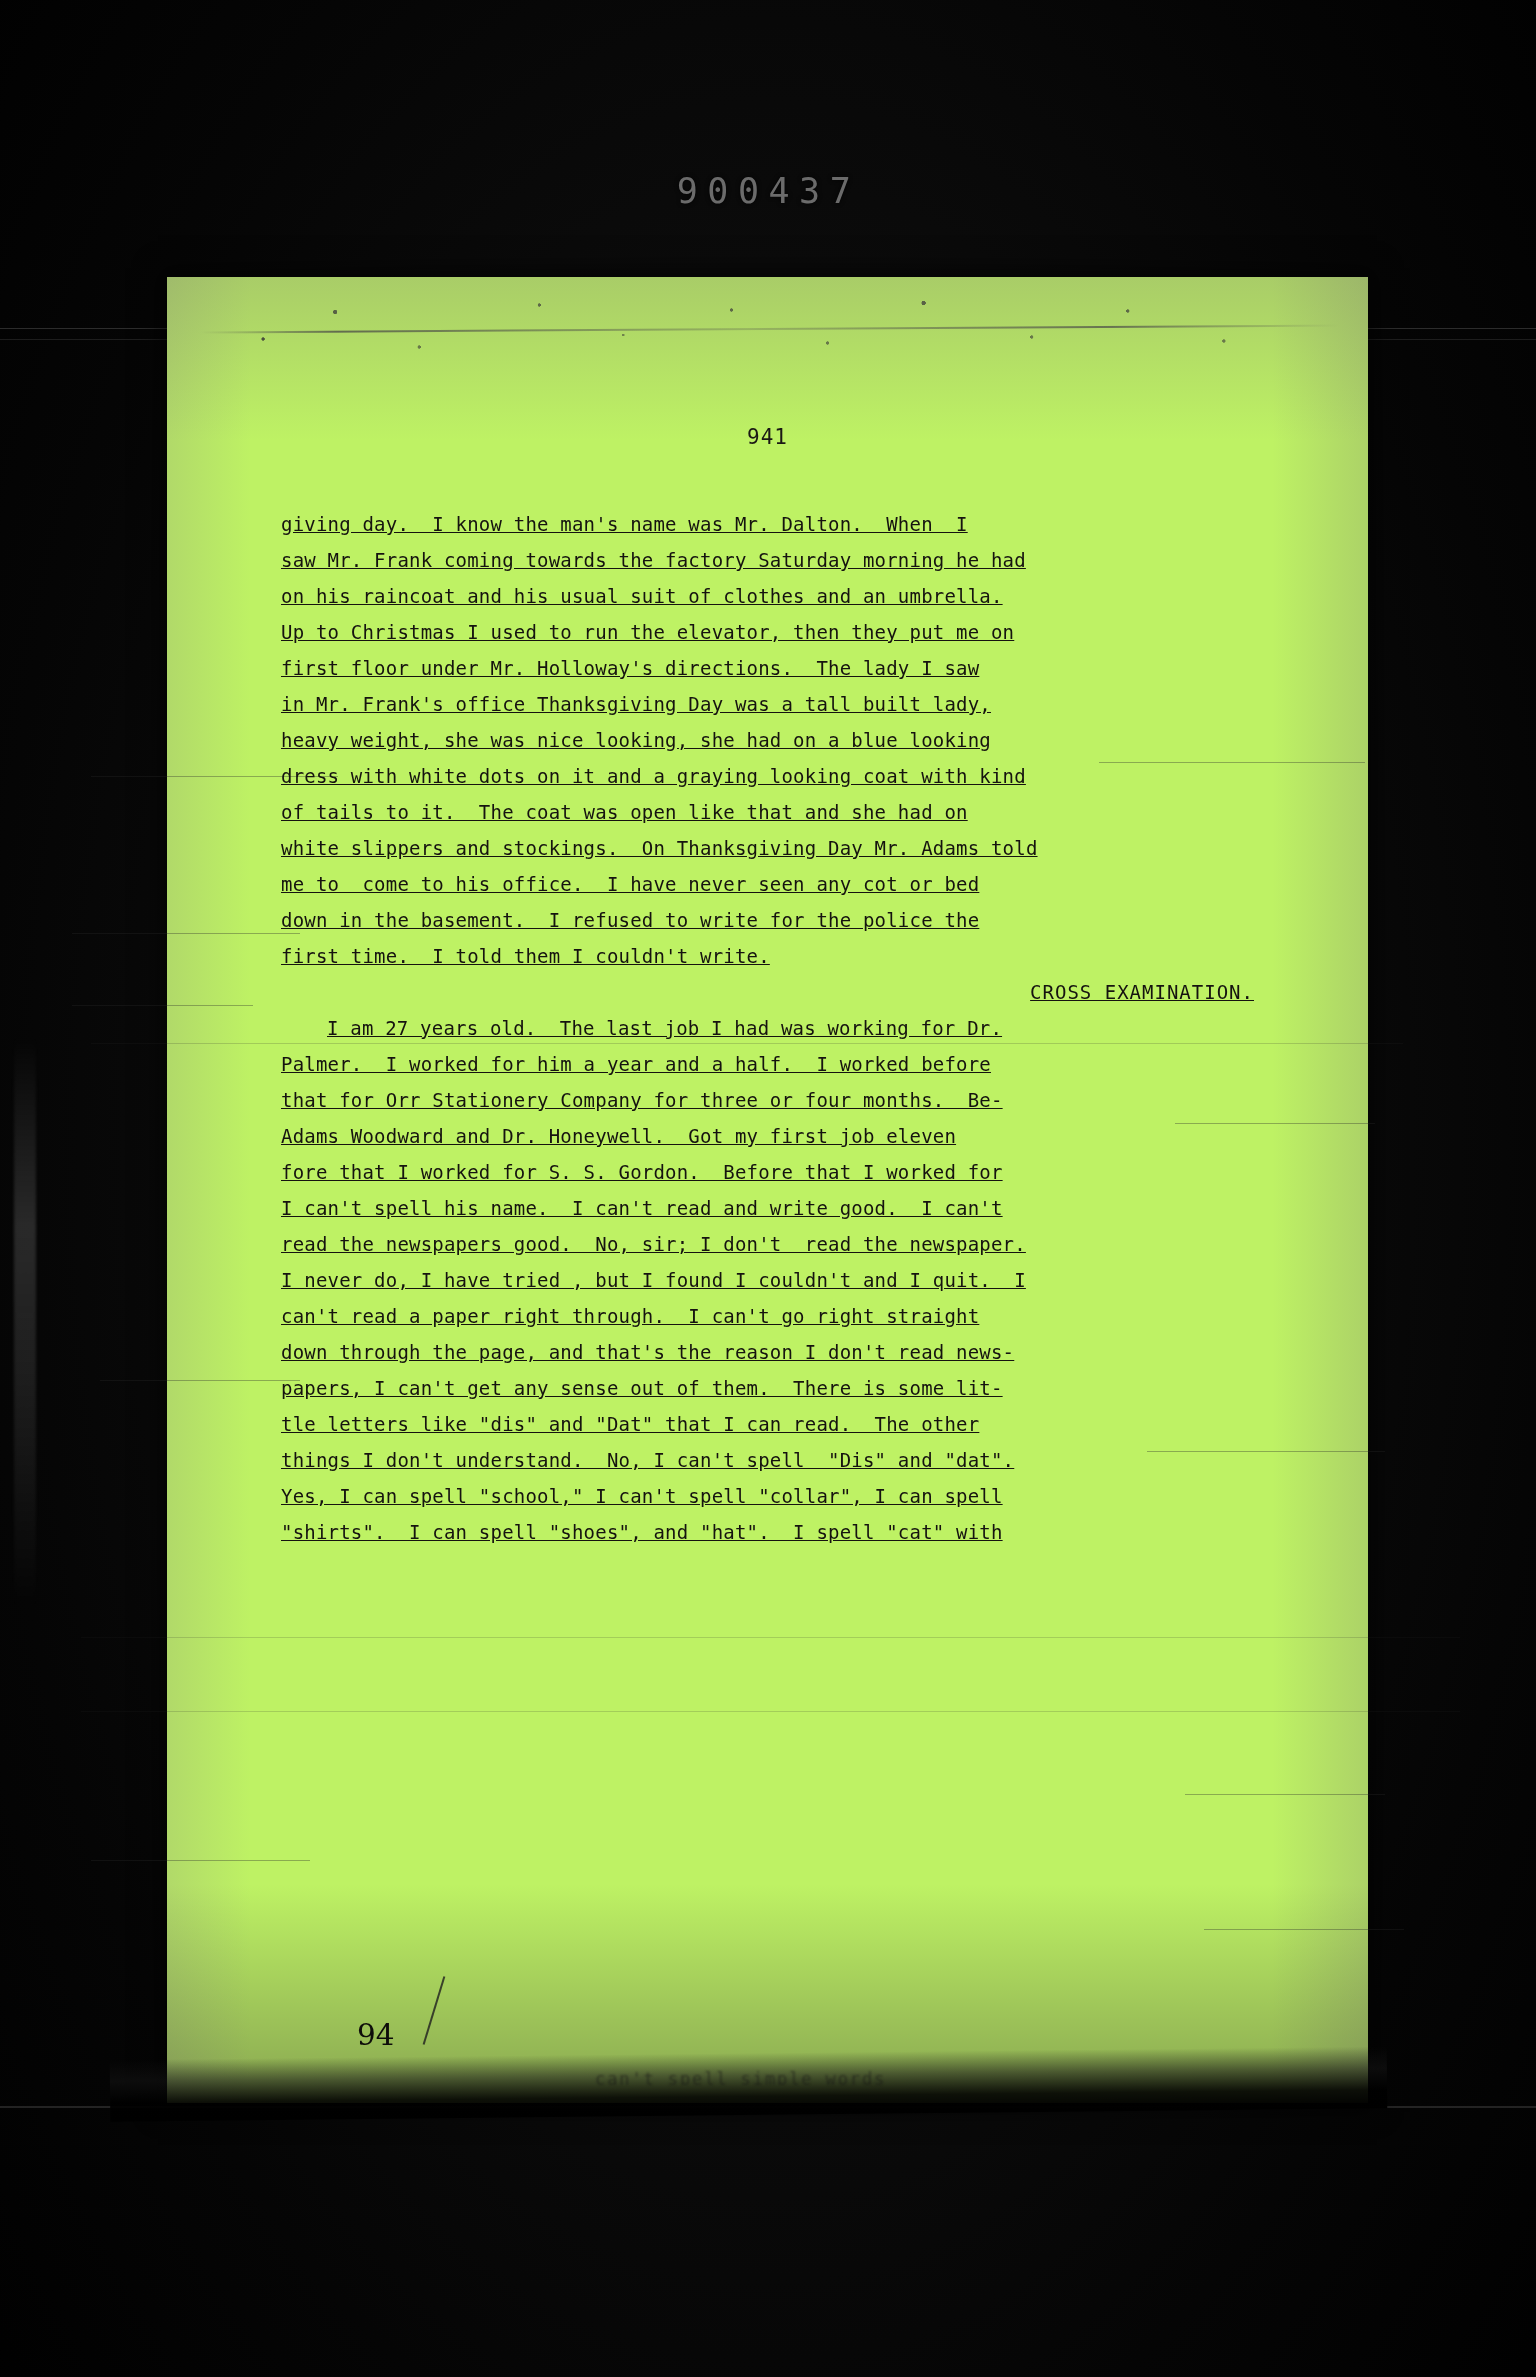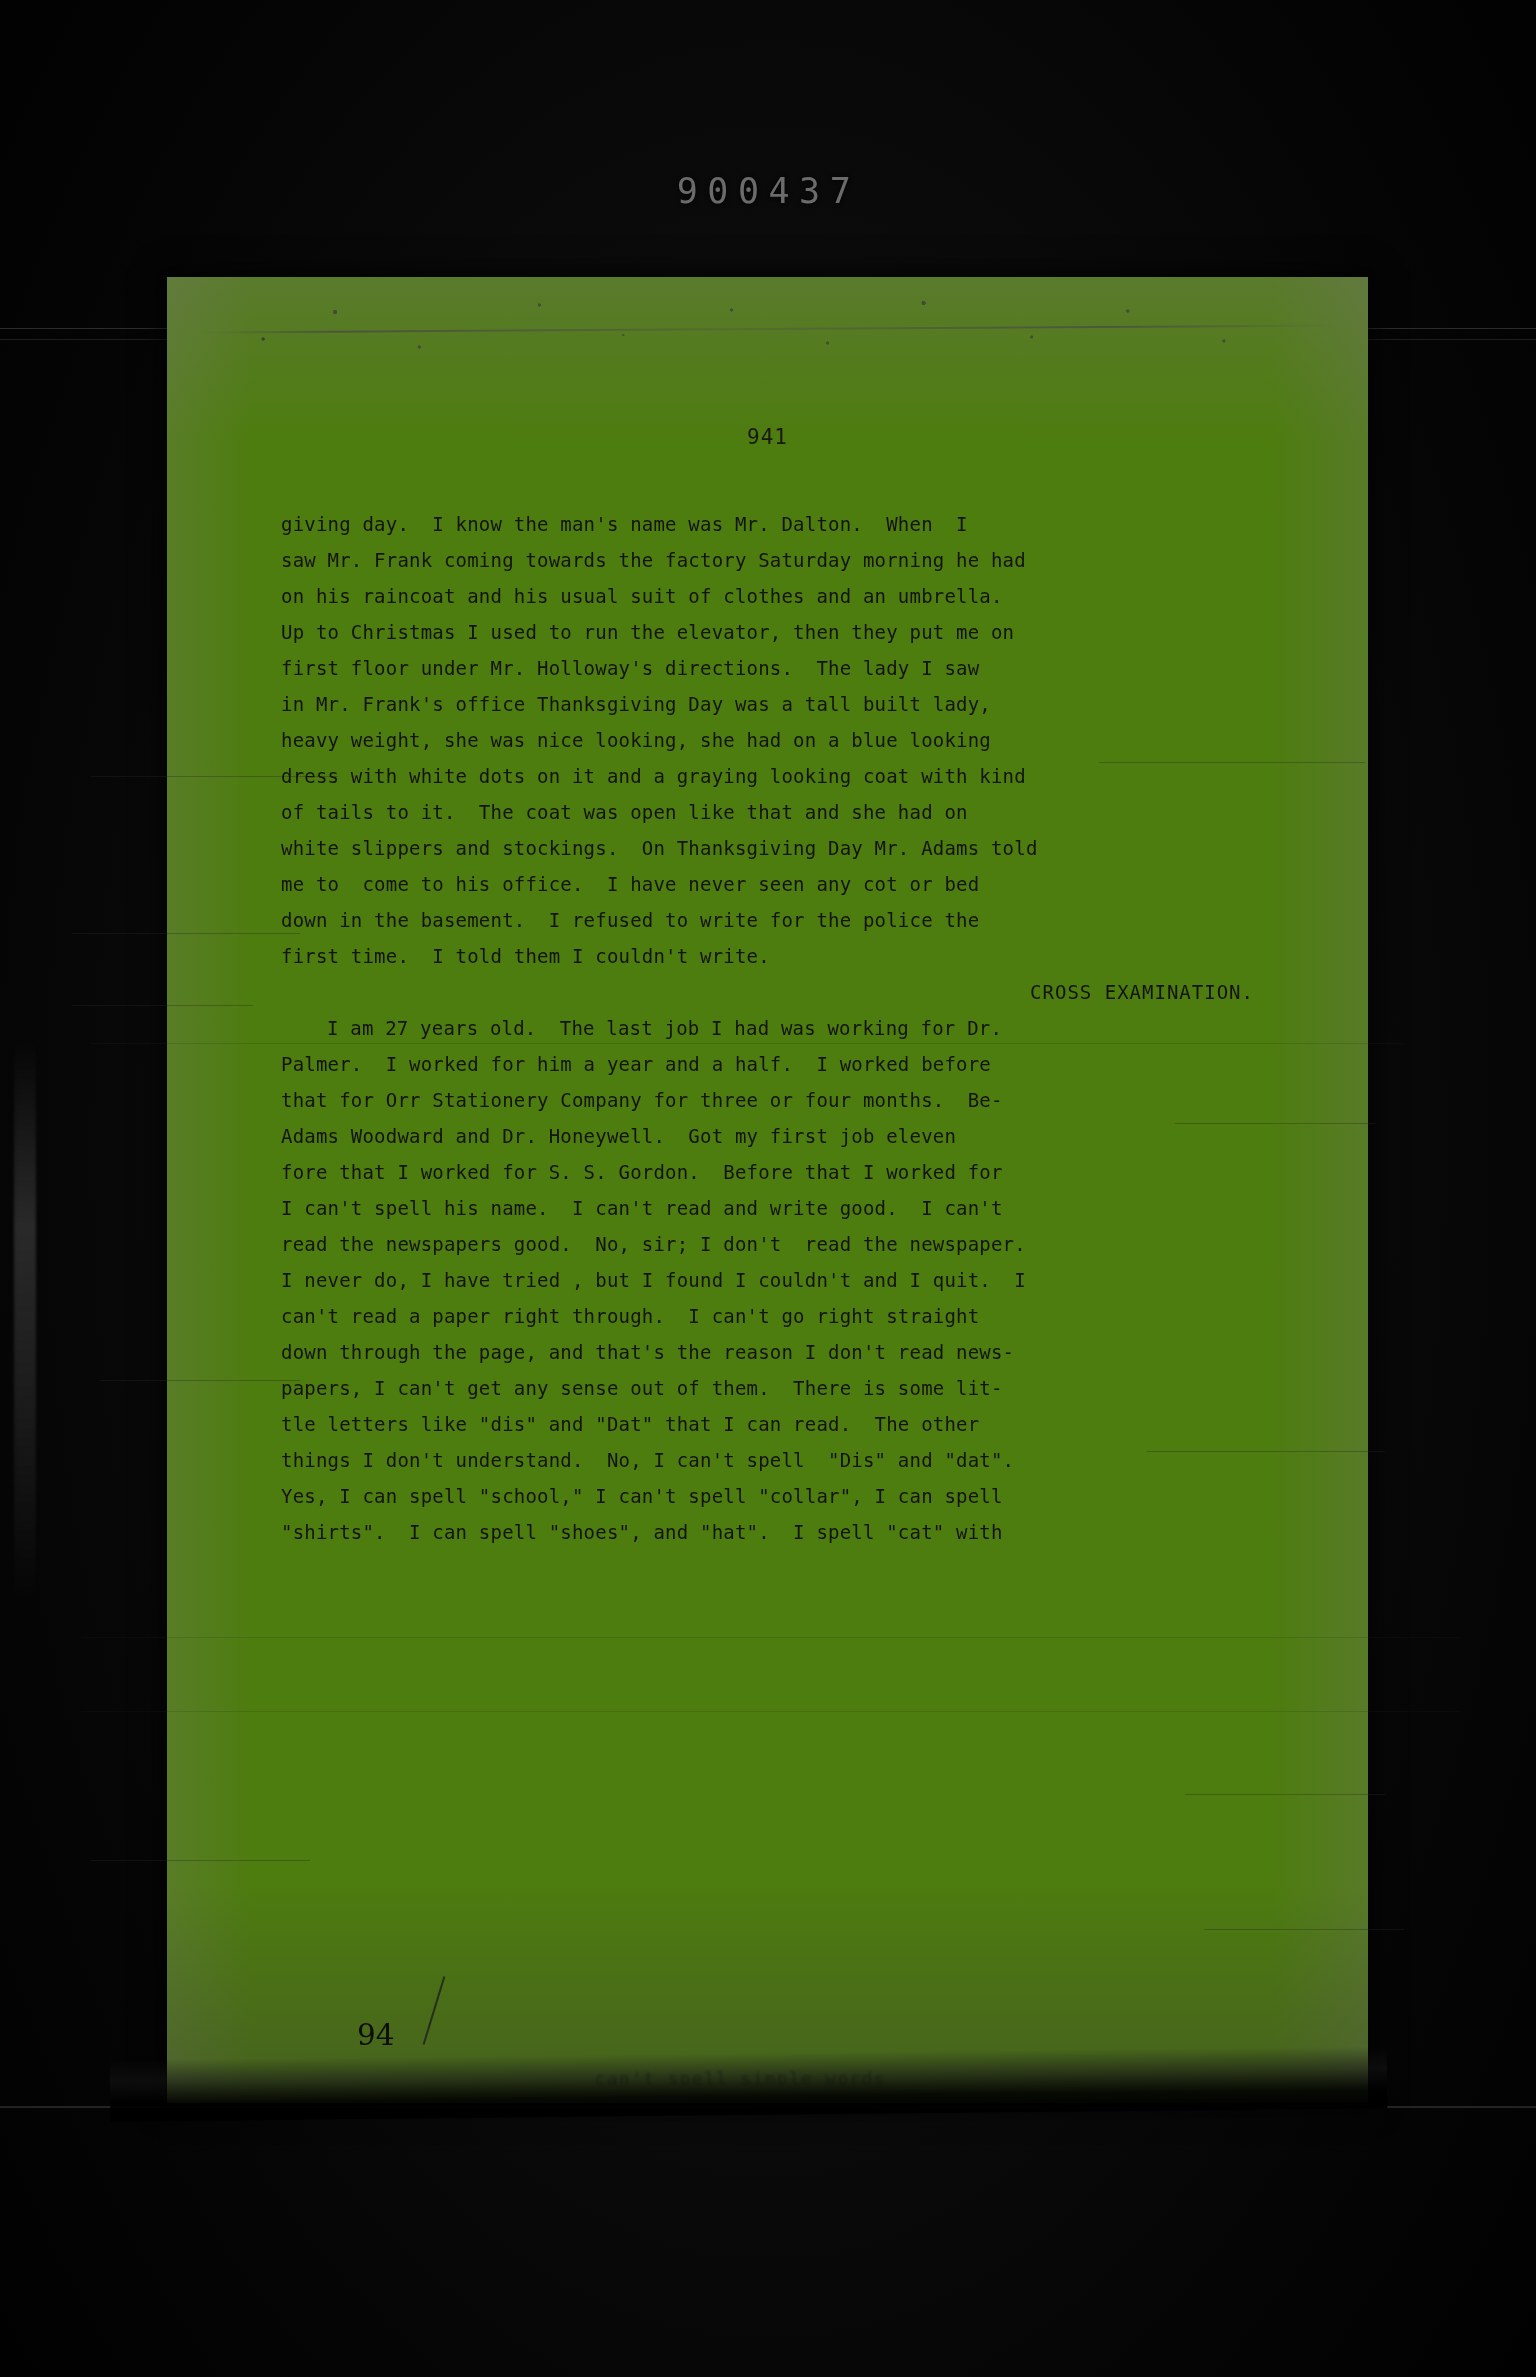--- a/index.html
+++ b/index.html
@@ -61,21 +61,21 @@
     text-shadow: 0 0 4.8px rgba(0,0,0,0.9);
   }
 
   
   .page {
     position: absolute;
     left: 167px;
     top: 277px;
     width: 1201px;
     height: 1826px;
-    background: #4d7c0f;
+    background: #bef264;
     box-shadow: 0 0 22px 8.6px rgba(0,0,0,0.55);
   }
   
   .page::before {
     content: "";
     position: absolute;
     inset: 0;
     background:
       linear-gradient(to bottom, rgba(120,118,112,0.30) 0%, rgba(255,255,255,0) 9%, rgba(255,255,255,0) 88%, rgba(60,58,54,0.42) 100%),
       linear-gradient(to right, rgba(130,128,124,0.22) 0%, rgba(255,255,255,0) 7%, rgba(255,255,255,0) 92%, rgba(120,118,112,0.26) 100%);
@@ -141,20 +141,21 @@
   }
   .body-block {
     margin-top: 57px;
     font-size: 19px;
     line-height: 36px;
     letter-spacing: 0.2px;
     color: #15130f;
   }
   .line {
     white-space: pre;
+    text-decoration: underline;
   }
   .line.indent { padding-left: 46px; }
   .heading {
     text-align: right;
     letter-spacing: 1px;
   }
 
   
   .rule {
     position: absolute;

